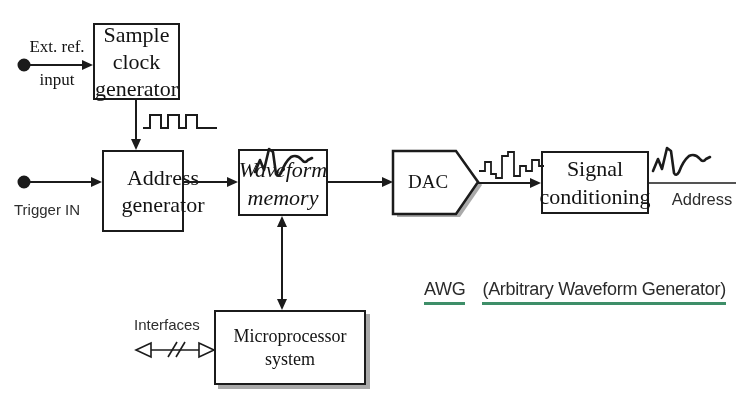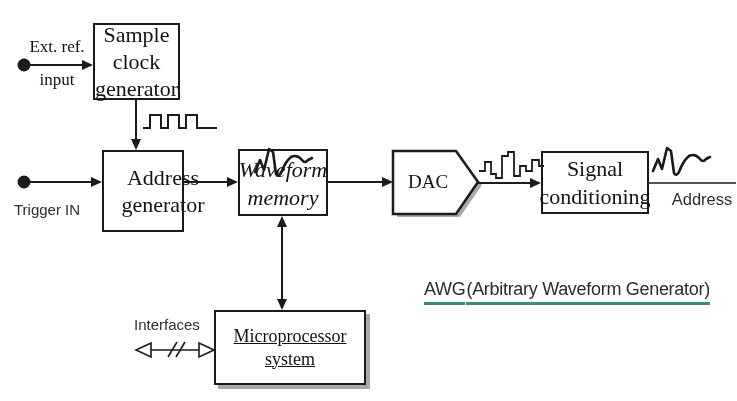--- a/index.html
+++ b/index.html
@@ -11,37 +11,37 @@
   .block{
     position:absolute;box-sizing:border-box;background:#ffffff;
     border:2.5px solid #1b1b1b;display:flex;flex-direction:column;
     align-items:center;justify-content:center;text-align:center;
     font-size:22px;line-height:1.24;z-index:2;
   }
   #b-sample {left:93px; top:23px; width:87px; height:77px;}
   #b-address{left:102px;top:150px;width:82px; height:82px;padding-left:40px;}
   #b-memory {left:238px;top:149px;width:90px; height:67px;justify-content:flex-end;padding-bottom:3px;font-style:italic;}
   #b-signal {left:541px;top:151px;width:108px;height:63px;}
-  #b-micro  {left:214px;top:310px;width:152px;height:75px;font-size:18px;box-shadow:4px 4px 0 #a9a9a9;text-decoration:underline;}
+  #b-micro  {left:214px;top:310px;width:152px;height:75px;font-size:18px;box-shadow:4px 4px 0 #a9a9a9;}
   
   #dac-shape{position:absolute;left:390px;top:148px;z-index:2;}
   #l-dac{position:absolute;left:396px;top:171px;width:64px;text-align:center;
          font-size:19px;z-index:3;}
   
   .lbl{position:absolute;z-index:3;}
   .serif{font-family:"Liberation Serif",serif;color:#131313;}
   .sans {font-family:"Liberation Sans",sans-serif;color:#2e2e2e;}
   #l-extref1   {left:20px; top:37px; width:74px;text-align:center;font-size:17px;}
   #l-extref2   {left:20px; top:70px; width:74px;text-align:center;font-size:17px;}
   #l-trigger   {left:14px; top:193px;width:102px;font-size:15px;margin-top:8px;}
   #l-output    {left:666px;top:190px;width:72px;text-align:center;font-size:16.5px;}
   #l-interfaces{left:134px;top:316px;width:78px;text-align:left;font-size:15px;}
   #l-awg{left:424px;top:279px;font-size:18px;letter-spacing:-0.3px;white-space:nowrap;color:#2b2b2b;}
   #l-awg .u{display:inline-block;border-bottom:3px solid #3e8e68;padding-bottom:2px;}
-  #l-awg .u:first-child{margin-right:1px;}
+  #l-awg .u:first-child{margin-right:17px;}
   
   #overlay{position:absolute;left:0;top:0;z-index:4;pointer-events:none;}
 </style>
 </head>
 <body>
 
 <div class="canvas">
 
   <div class="block" id="b-sample">
     <span>Sample clock generator</span>

